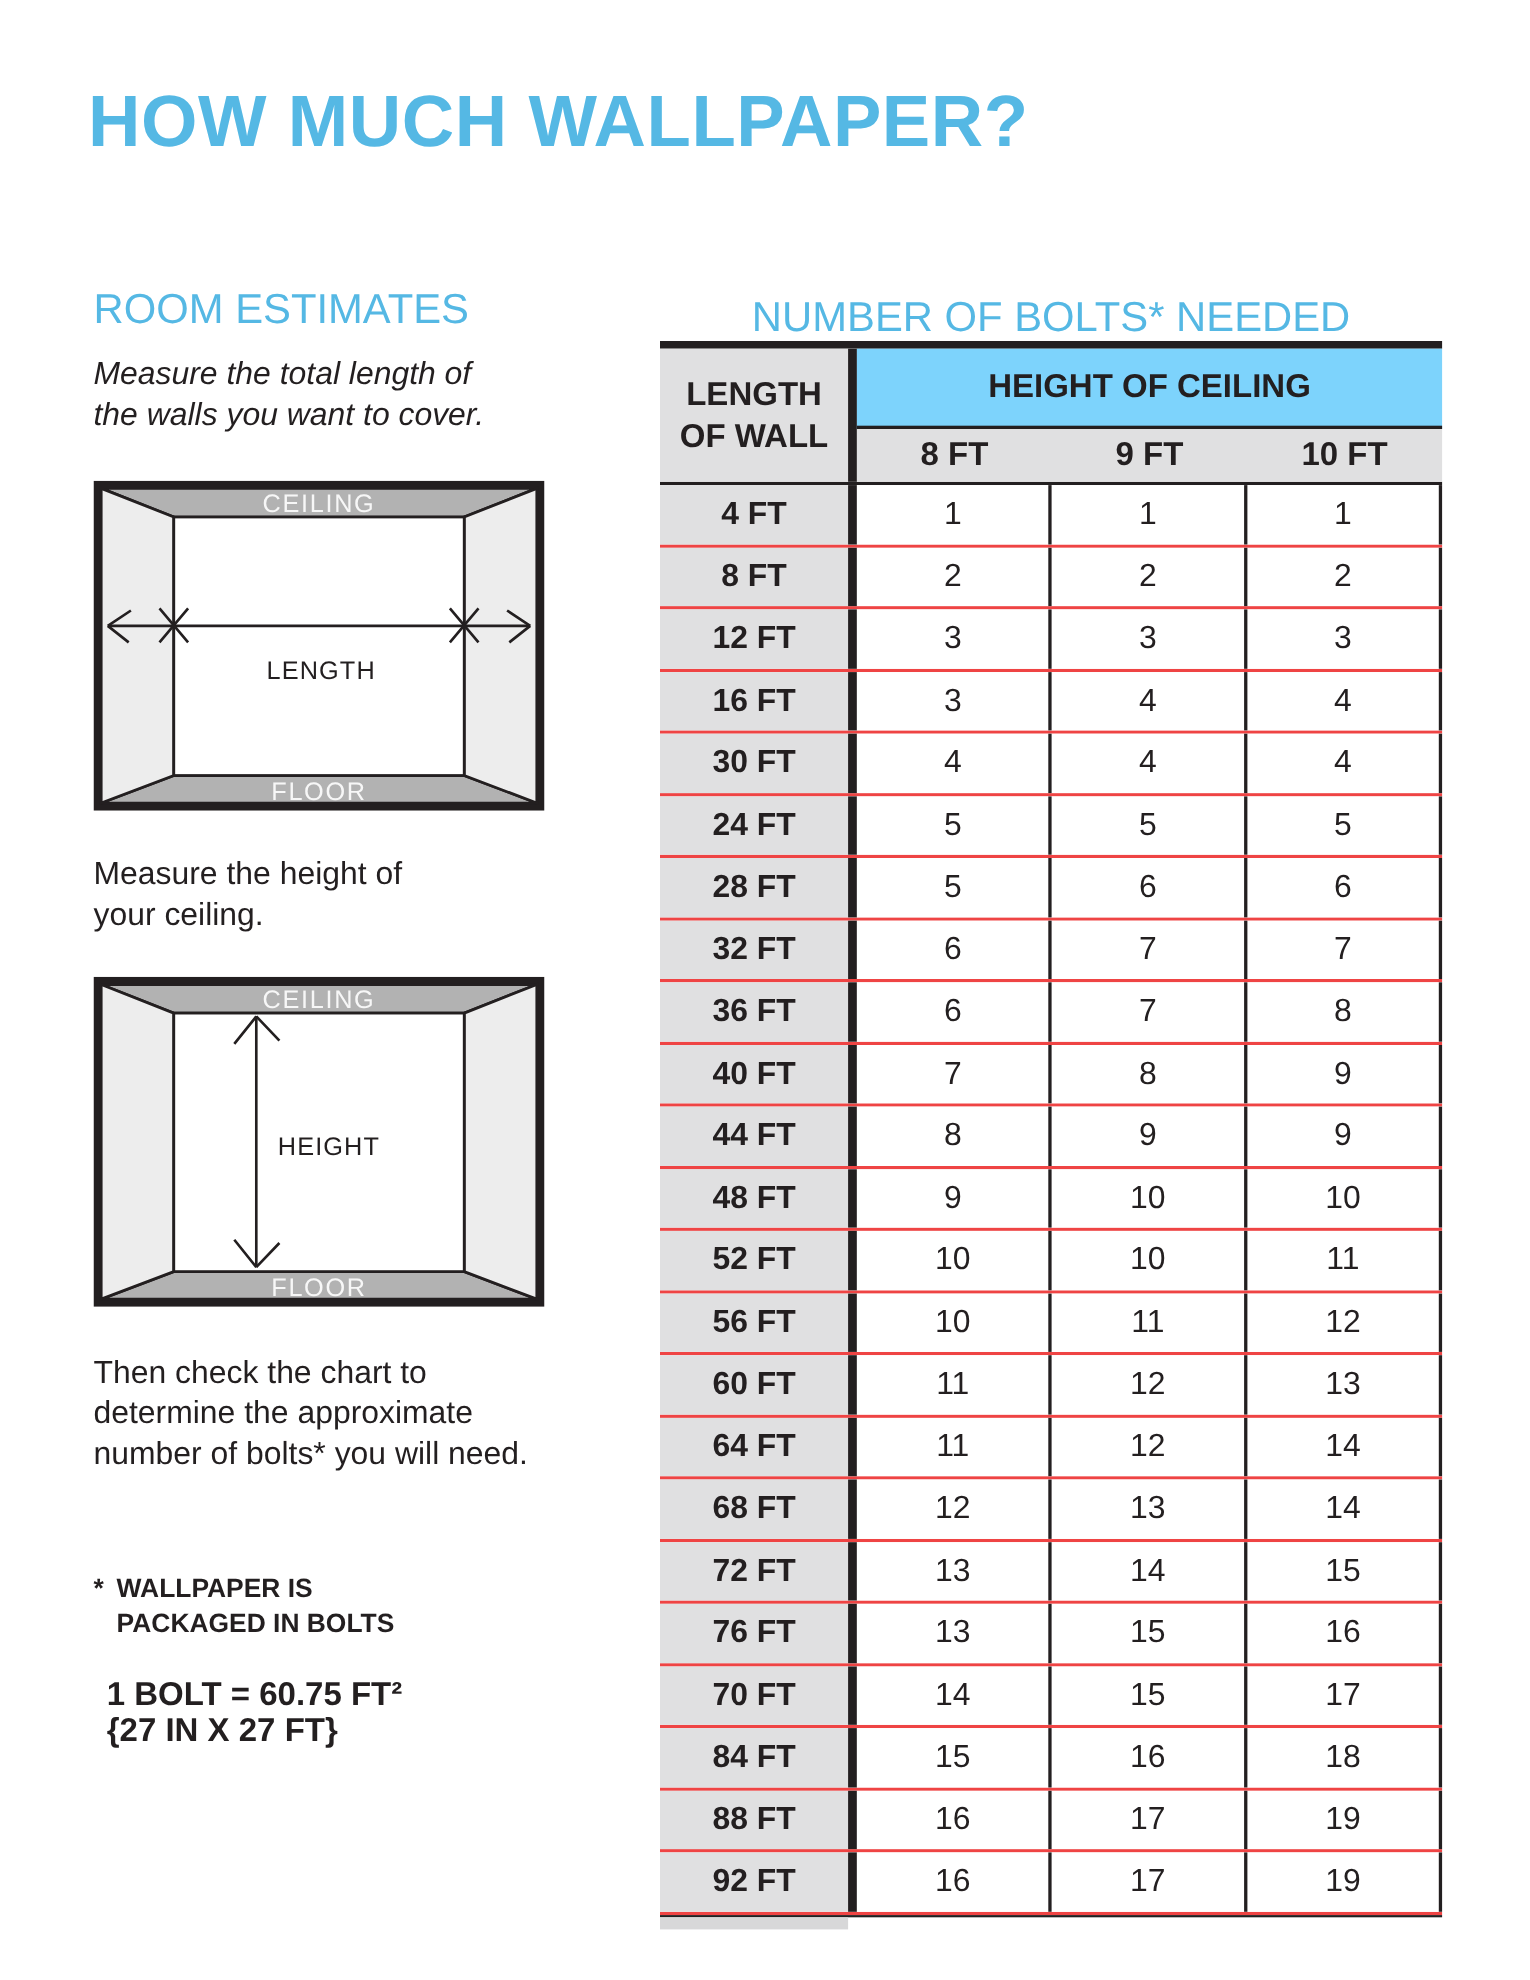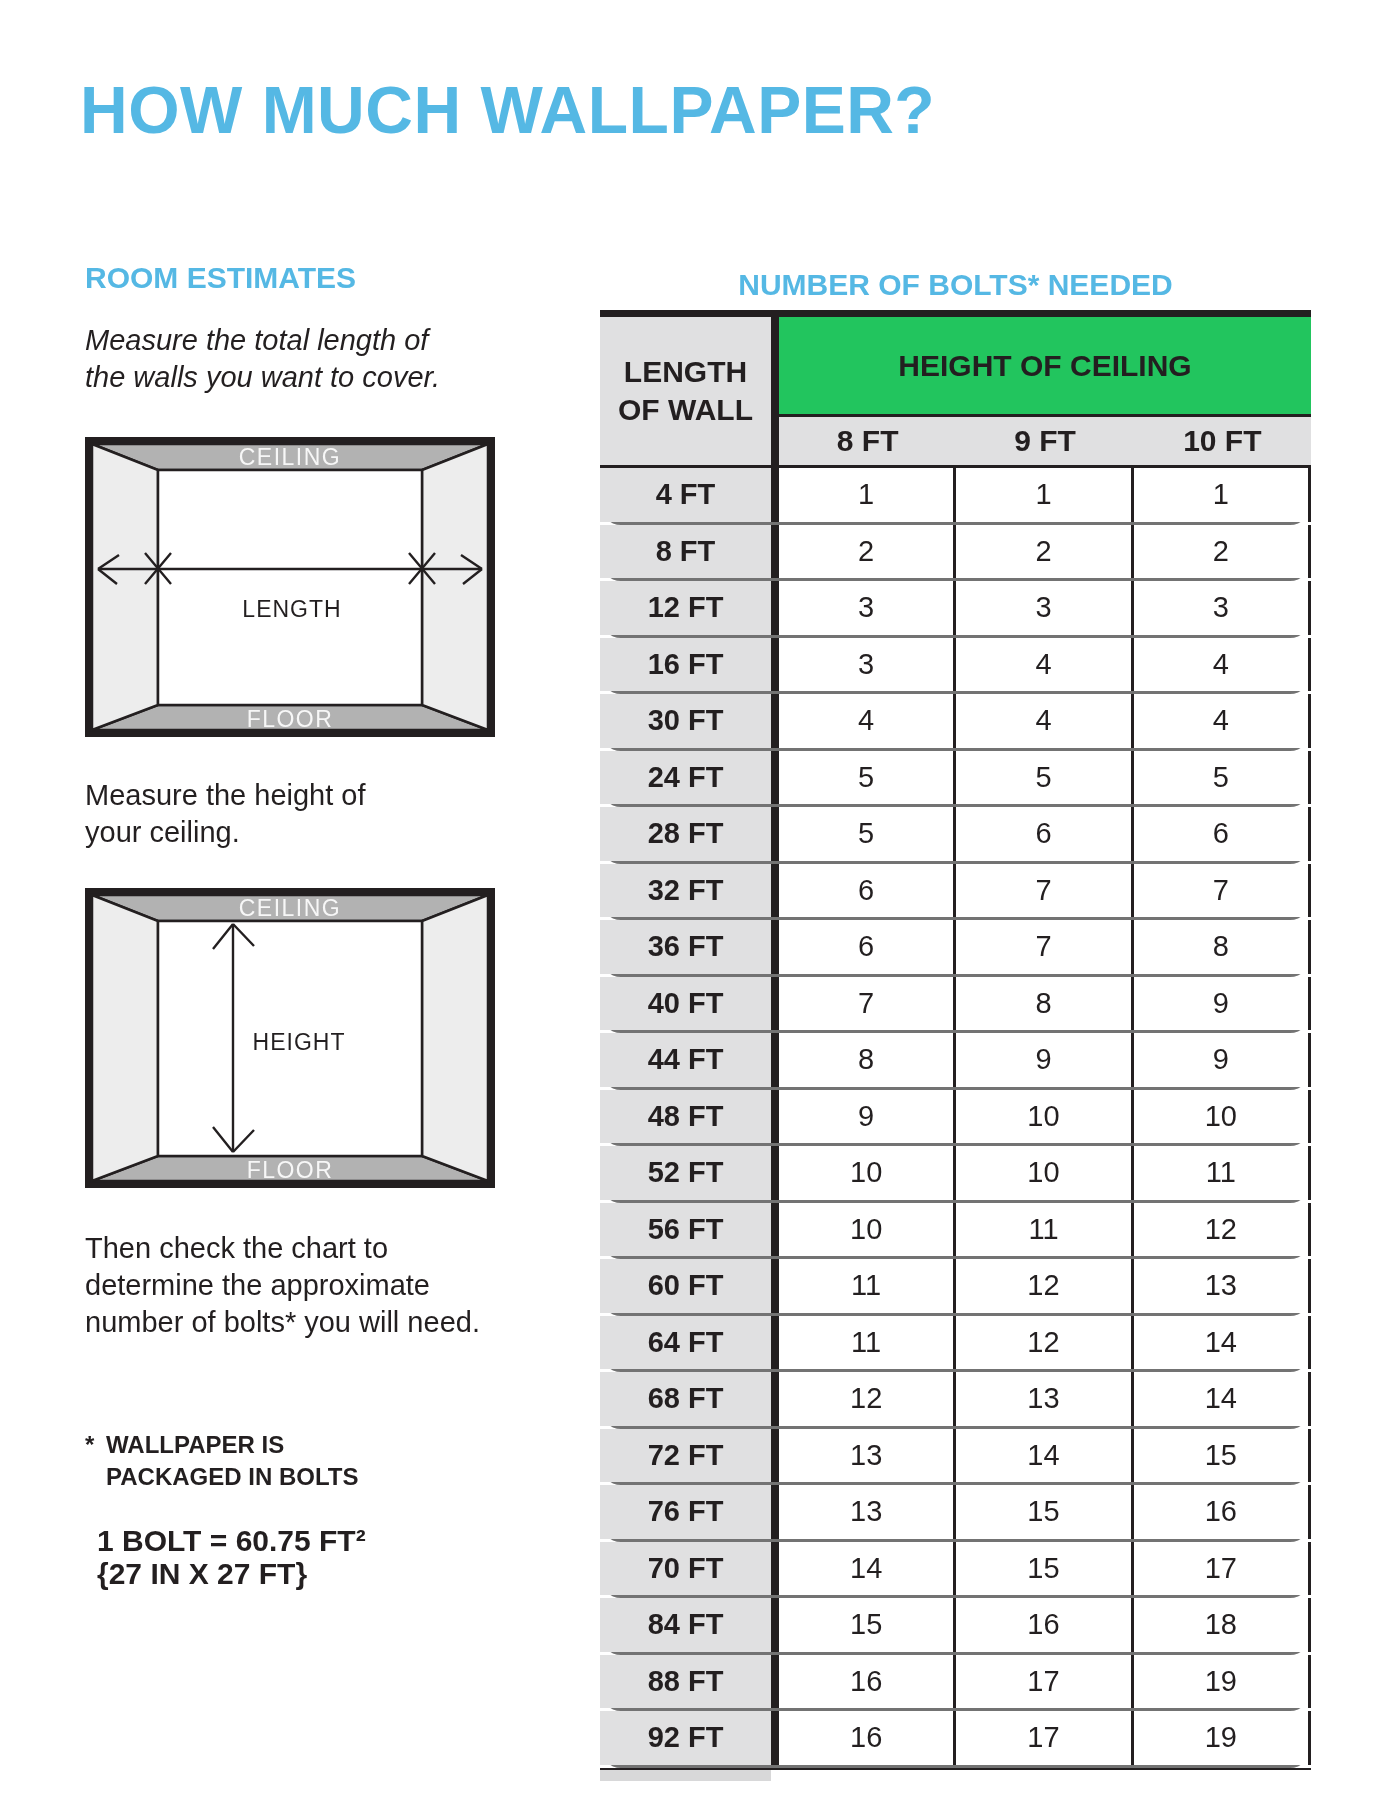--- a/index.html
+++ b/index.html
@@ -17,22 +17,22 @@
     position: absolute;
     left: 80px;
     top: 72px;
     font-size: 66px;
     font-weight: bold;
     color: #55b8e4;
     letter-spacing: 0.5px;
   }
   .section-heading {
     position: absolute;
-    font-size: 30px;
-    font-weight: bold;
+    font-size: 38px;
+    font-weight: normal;
     color: #55b8e4;
   }
   #room-estimates-heading { left: 85px; top: 261px; }
   #bolts-needed-heading {
     left: 600px; top: 268px; width: 711px; text-align: center;
   }
   .para {
     position: absolute;
     left: 85px;
     font-size: 29px;
@@ -85,39 +85,39 @@
     align-items: center;
     justify-content: center;
     text-align: center;
     font-weight: bold;
     font-size: 30px;
     line-height: 38px;
     white-space: pre-line;
   }
   .group-col { flex: 1; display: flex; flex-direction: column; }
   .group-header {
-    height: 100px;
-    background: #22c55e;
+    height: 73px;
+    background: #7dd3fc;
     border-bottom: 3px solid #231f20;
     display: flex;
     align-items: center;
     justify-content: center;
     font-weight: bold;
     font-size: 30px;
   }
   .sub-row { height: 48px; display: flex; background: #e0e0e1; }
   .sub-cell {
     flex: 1;
     display: flex;
     align-items: center;
     justify-content: center;
     font-weight: bold;
     font-size: 30px;
   }
-  .row { display: flex; height: 56.5px; border-bottom: 3px solid #737373; border-radius: 21px; }
+  .row { display: flex; height: 56.5px; border-bottom: 3px solid #ef4444; }
   .row-label {
     width: 179px;
     border-right: 8px solid #231f20;
     background: #e0e0e1;
     display: flex;
     align-items: center;
     justify-content: center;
     font-weight: bold;
     font-size: 29px;
   }

